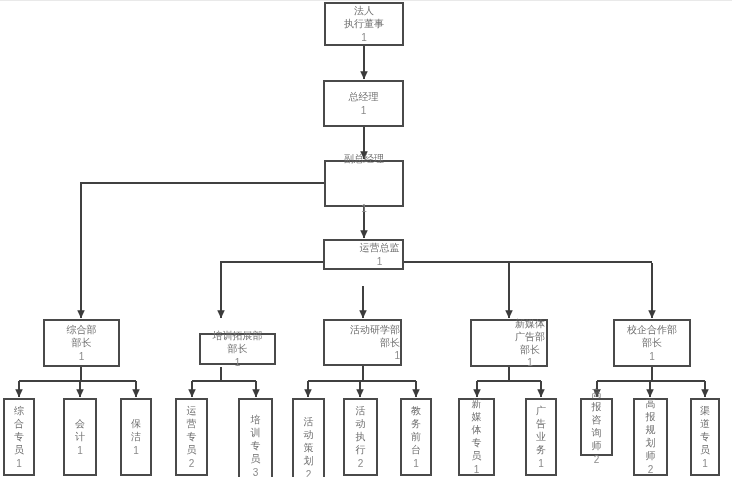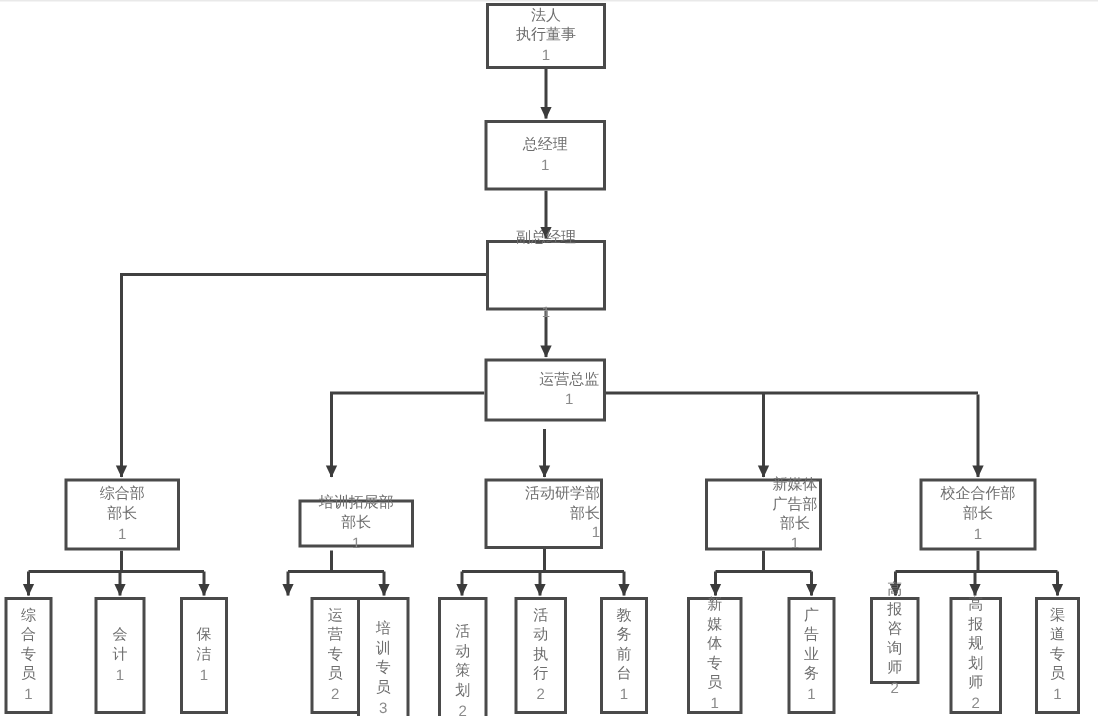--- a/index.html
+++ b/index.html
@@ -93,21 +93,21 @@
   <div class="node" style="left:323px;top:79px;width:81px;height:47px;">
     <span class="lbl">总经理</span>
     <span class="cnt">1</span>
   </div>
 
   <div class="node" style="left:324px;top:159px;width:80px;height:47px;gap:36px;">
     <span class="lbl">副总经理</span>
     <span class="cnt">1</span>
   </div>
 
-  <div class="node" style="left:323px;top:238px;width:81px;height:42px;padding-left:32px;">
+  <div class="node" style="left:323px;top:238px;width:81px;height:31px;padding-left:32px;">
     <span class="lbl">运营总监</span>
     <span class="cnt">1</span>
   </div>
 
   <div class="node" style="left:43px;top:318px;width:77px;height:48px;">
     <span class="lbl">综合部</span>
     <span class="lbl">部长</span>
     <span class="cnt">1</span>
   </div>
 
@@ -143,21 +143,21 @@
   <div class="node leaf" style="left:63px;top:397px;width:34px;height:78px;">
     <span class="lbl">会计</span>
     <span class="cnt">1</span>
   </div>
 
   <div class="node leaf" style="left:120px;top:397px;width:32px;height:78px;text-align:center;">
     <span class="lbl">保洁</span>
     <span class="cnt">1</span>
   </div>
 
-  <div class="node leaf" style="left:175px;top:397px;width:33px;height:78px;margin-left:32px;">
+  <div class="node leaf" style="left:175px;top:397px;width:33px;height:78px;">
     <span class="lbl">运营专员</span>
     <span class="cnt">2</span>
   </div>
 
   <div class="node leaf" style="left:238px;top:397px;width:35px;height:96px;">
     <span class="lbl">培训专员</span>
     <span class="cnt">3</span>
   </div>
 
   <div class="node leaf" style="left:292px;top:397px;width:33px;height:100px;">

